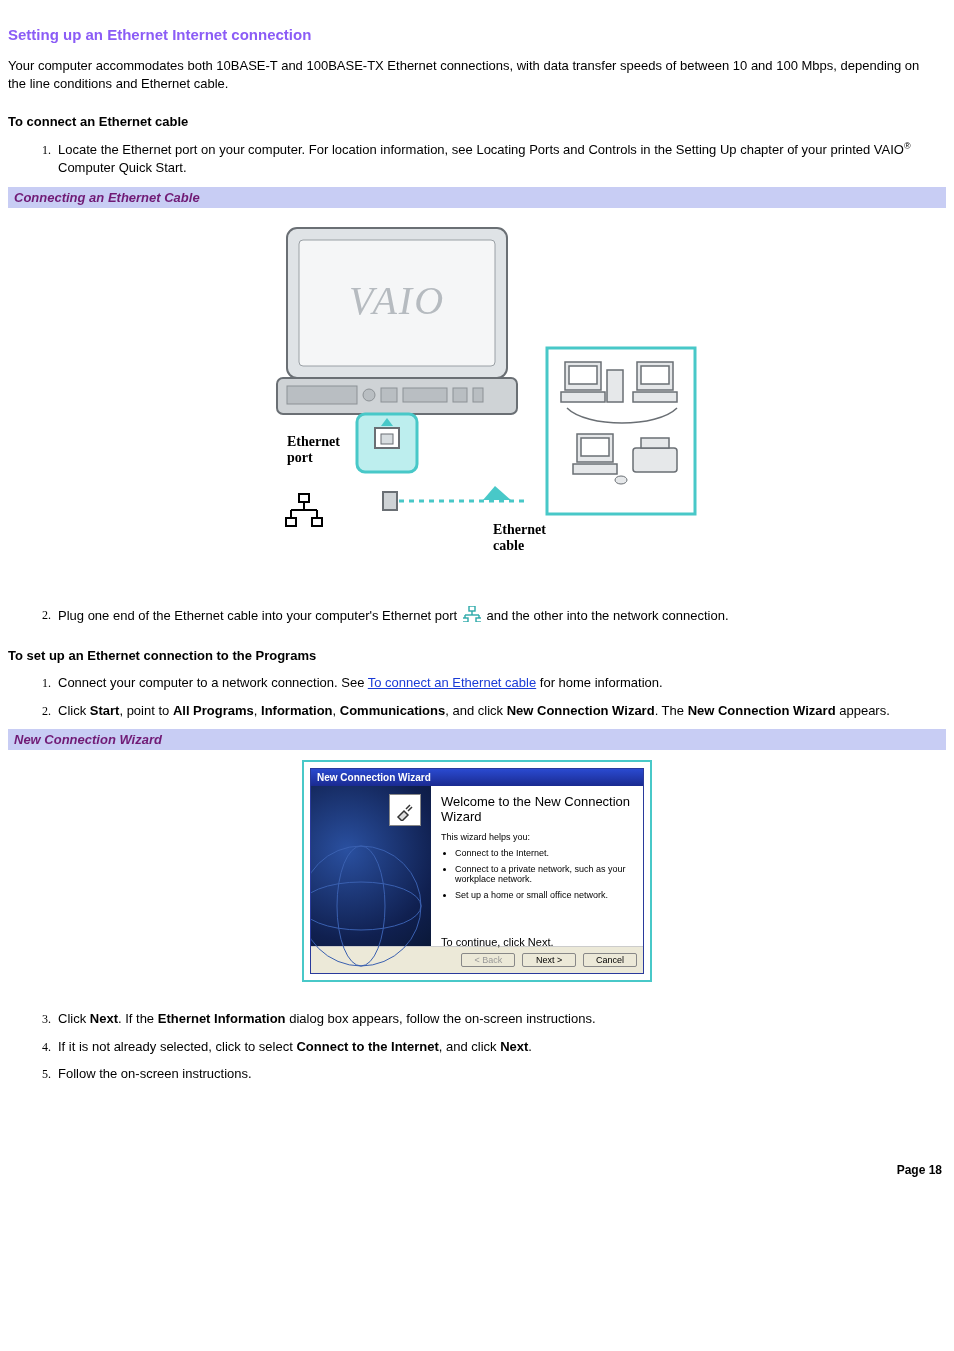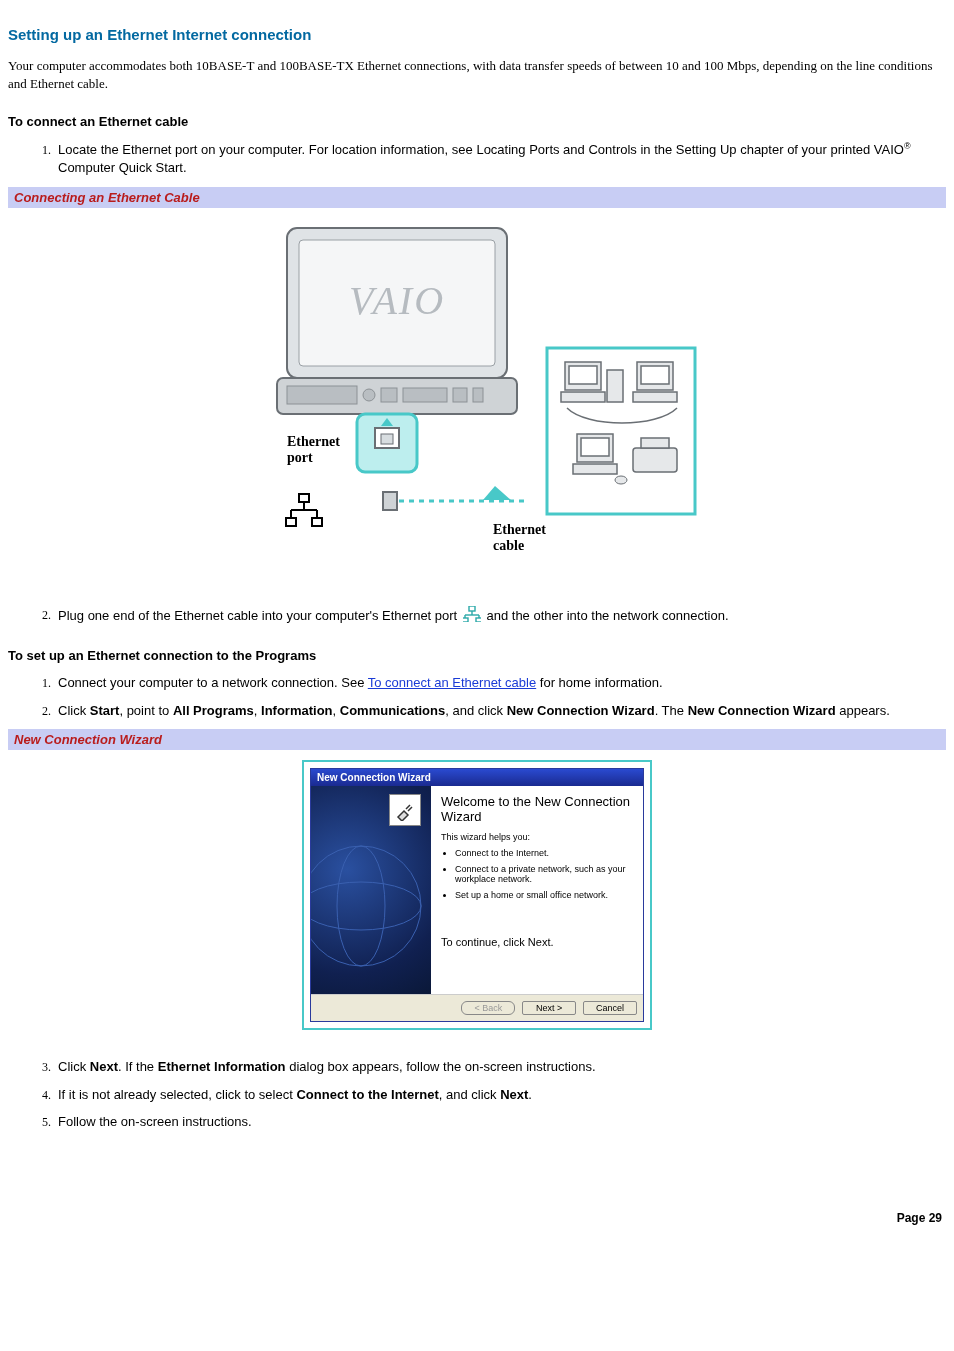--- a/index.html
+++ b/index.html
@@ -5,29 +5,28 @@
   body {
     font-family: Verdana, Geneva, sans-serif;
     margin: 0;
     padding: 8px 8px 20px 8px;
     font-size: 13px;
     color: #000;
     width: 954px;
     box-sizing: border-box;
   }
   h2.section-title {
-    color: #0369a1;
+    color: #8b5cf6;
     font-size: 15px;
     margin: 18px 0 14px 0;
     font-weight: bold;
   }
   p.intro {
     margin: 0 12px 18px 0;
     line-height: 1.35;
-    font-family: Liberation Serif, serif;
   }
   h3.sub {
     font-size: 13px;
     font-weight: bold;
     margin: 22px 0 10px 0;
   }
   ol.steps {
     margin: 11px 0 10px 0;
     padding-left: 46px;
   }
@@ -37,21 +36,21 @@
     padding-left: 4px;
   }
   ol.steps > li::marker {
     font-family: Georgia, 'Times New Roman', serif;
     font-size: 12px;
   }
   .band {
     background: #c8cdf4;
     font-style: italic;
     font-weight: bold;
-    color: #b91c1c;
+    color: #701a75;
     padding: 3px 6px;
     margin: 6px 0 10px 0;
     font-size: 13px;
   }
   .figure-wrap {
     display: flex;
     justify-content: center;
     margin: 10px 0 28px 0;
     align-items: flex-end;
   }
@@ -91,21 +90,21 @@
   }
   .wizard .titlebar {
     background: linear-gradient(#2a4ad0, #1a2a90);
     color: #fff;
     font-size: 10px;
     font-weight: bold;
     padding: 3px 6px;
   }
   .wizard .body {
     display: flex;
-    height: 208px;
+    height: 160px;
   }
   .wizard .side {
     width: 120px;
     background: radial-gradient(circle at 30% 40%, #2a50a0 0%, #102050 70%, #0a1838 100%);
     position: relative;
   }
   .wizard .side svg.globe { position: absolute; top: 40px; left: 0; }
   .wizard .side .sideicon {
     position: absolute; top: 8px; left: 78px;
     width: 30px; height: 30px;
@@ -135,21 +134,21 @@
   .wizard .btnrow button {
     font-family: Tahoma, sans-serif;
     font-size: 9px;
     padding: 1px 8px;
     margin-left: 4px;
     min-width: 54px;
     background: #ece9d8;
     border: 1px solid #888;
     border-radius: 2px;
   }
-  .wizard .btnrow button:disabled { color: #999; border-radius: 6px; }
+  .wizard .btnrow button:disabled { color: #999; }
 </style>
 </head>
 <body>
 
 <h2 class="section-title">Setting up an Ethernet Internet connection</h2>
 
 <p class="intro">Your computer accommodates both 10BASE-T and 100BASE-TX Ethernet connections, with data transfer speeds of between 10 and 100 Mbps, depending on the line conditions and Ethernet cable.</p>
 
 <h3 class="sub">To connect an Ethernet cable</h3>
 
@@ -308,13 +307,13 @@
 <ol class="steps" start="3">
   <li>
     <span>Click </span><span class="bold">Next</span><span>. If the </span><span class="bold">Ethernet Information</span><span> dialog box appears, follow the on-screen instructions.</span>
   </li>
   <li>
     <span>If it is not already selected, click to select </span><span class="bold">Connect to the Internet</span><span>, and click </span><span class="bold">Next</span><span>.</span>
   </li>
   <li>Follow the on-screen instructions.</li>
 </ol>
 
-<div class="page-num">Page 29</div>
+<div class="page-num">Page 18</div>
 
 </body></html>

